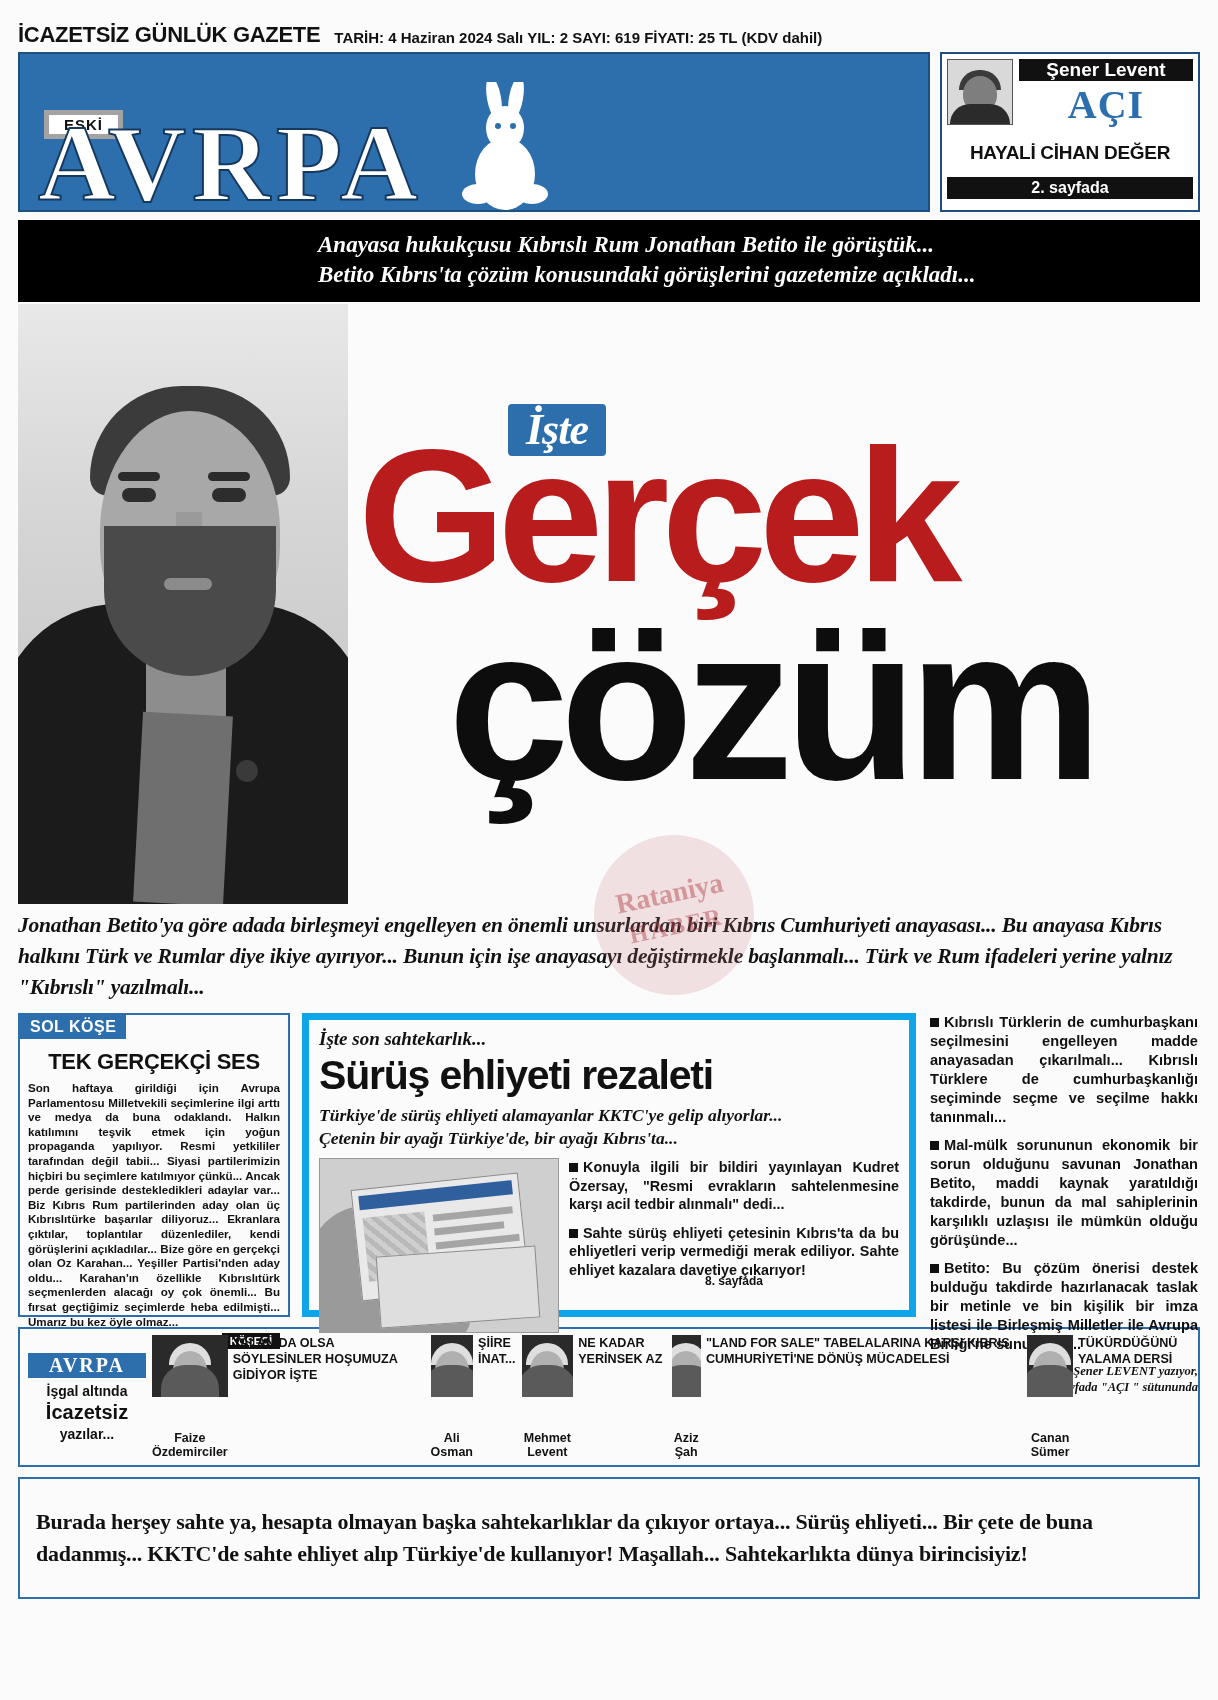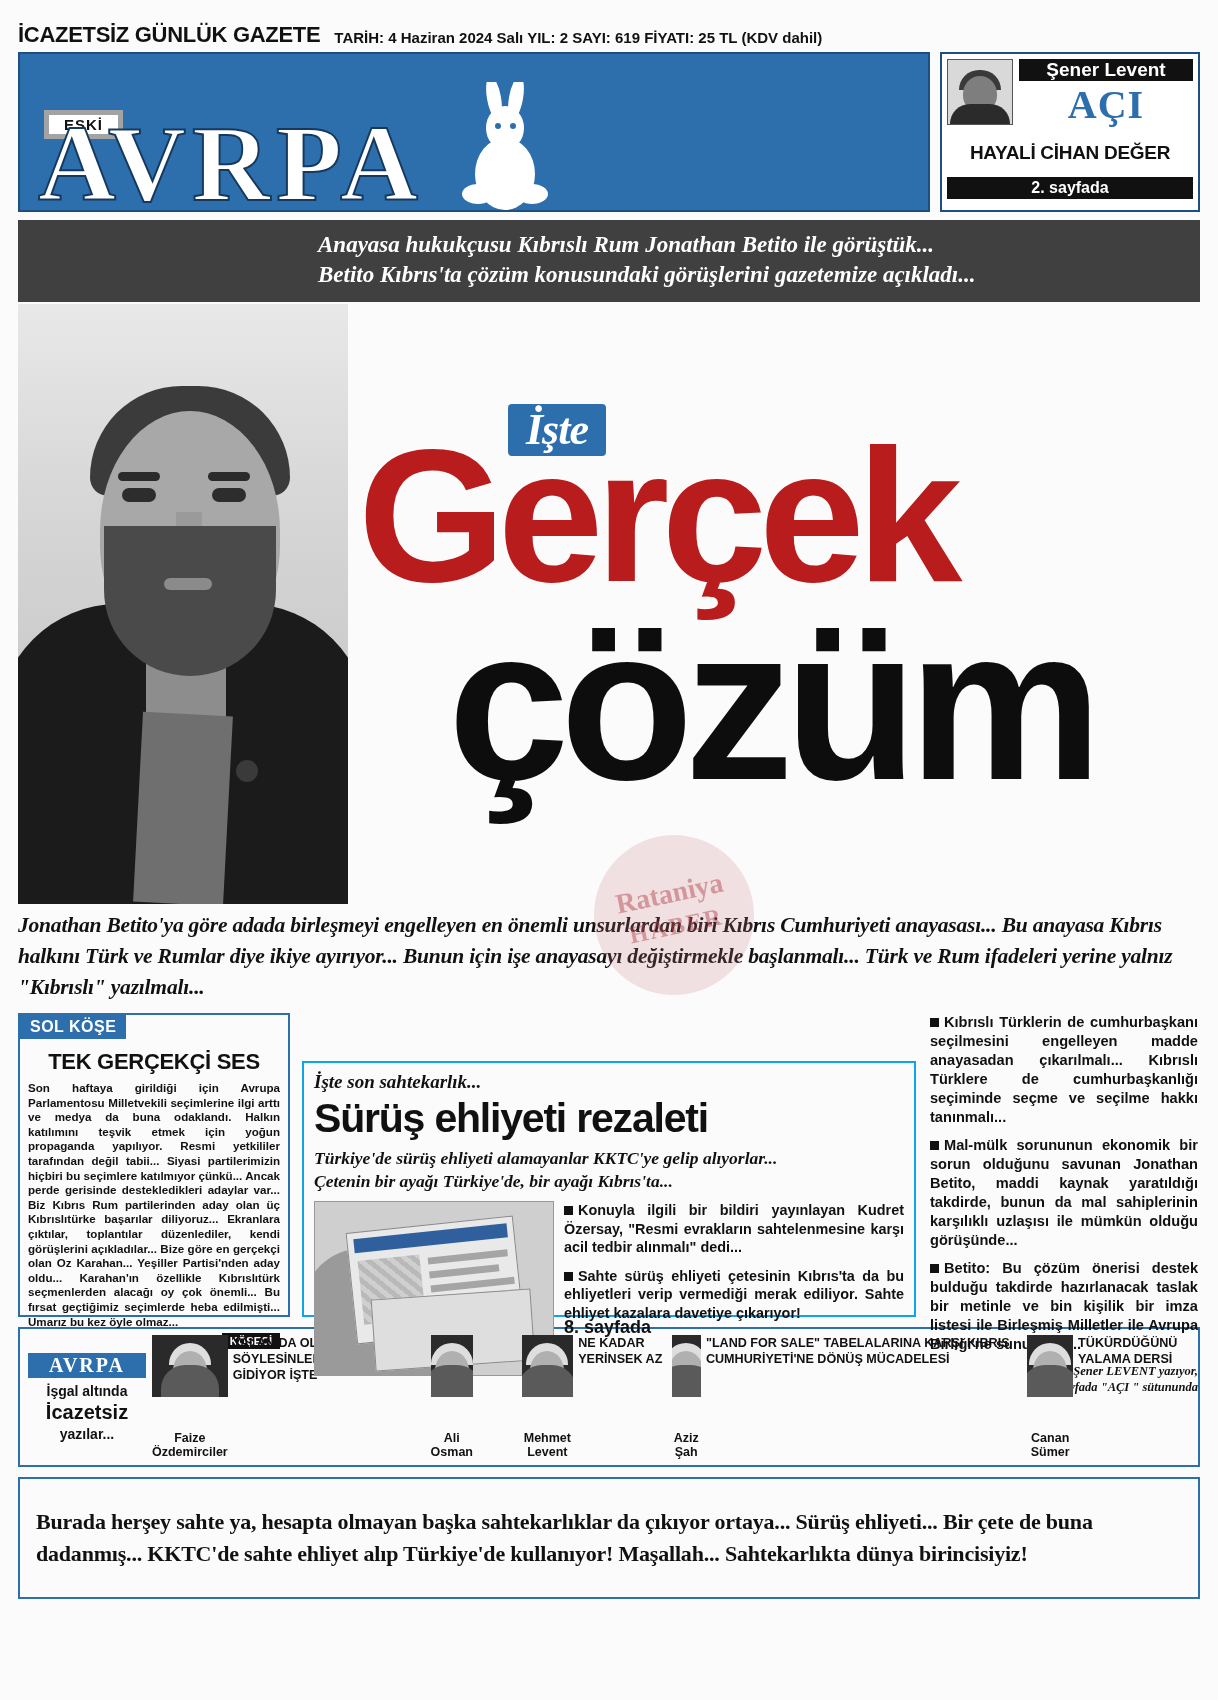--- a/index.html
+++ b/index.html
@@ -163,21 +163,21 @@
     color: #fff;
     text-align: center;
     font-size: 16px;
     font-weight: bold;
     padding: 2px 0;
   }
 
   
   .banner {
     margin-top: 8px;
-    background: #404040;
+    background: #000000;
     color: #fff;
     padding: 10px 0 12px 300px;
     font-family: "Liberation Serif", serif;
     font-style: italic;
     font-weight: bold;
     font-size: 23px;
     line-height: 30px;
     height: 82px;
   }
 
@@ -378,23 +378,22 @@
     background: #111;
     color: #fff;
     font-size: 11px;
     font-weight: bold;
     padding: 2px 8px;
     margin-top: 4px;
   }
 
   .col-mid {
     flex: 1 1 auto;
-    border: 2px solid #0ea5e9;
+    border: 7px solid #0ea5e9;
     padding: 8px 10px;
-    margin-top: 48px;
   }
   .mid-kicker {
     font-family: "Liberation Serif", serif;
     font-style: italic;
     font-weight: bold;
     font-size: 19px;
     margin-bottom: 2px;
   }
   .mid-title {
     font-weight: bold;
@@ -462,22 +461,22 @@
     margin-bottom: 10px;
     text-align: justify;
   }
   .bullet .sq {
     display: inline-block;
     width: 9px; height: 9px;
     background: #111;
     margin-right: 5px;
   }
   .mid-page {
-    text-align: left;
-    font-size: 18px;
+    text-align: center;
+    font-size: 12px;
     font-weight: bold;
     margin-top: -16px;
   }
 
   .col-right {
     flex: 0 0 272px;
     padding: 0 2px;
   }
   .rbullet {
     font-size: 14.6px;

